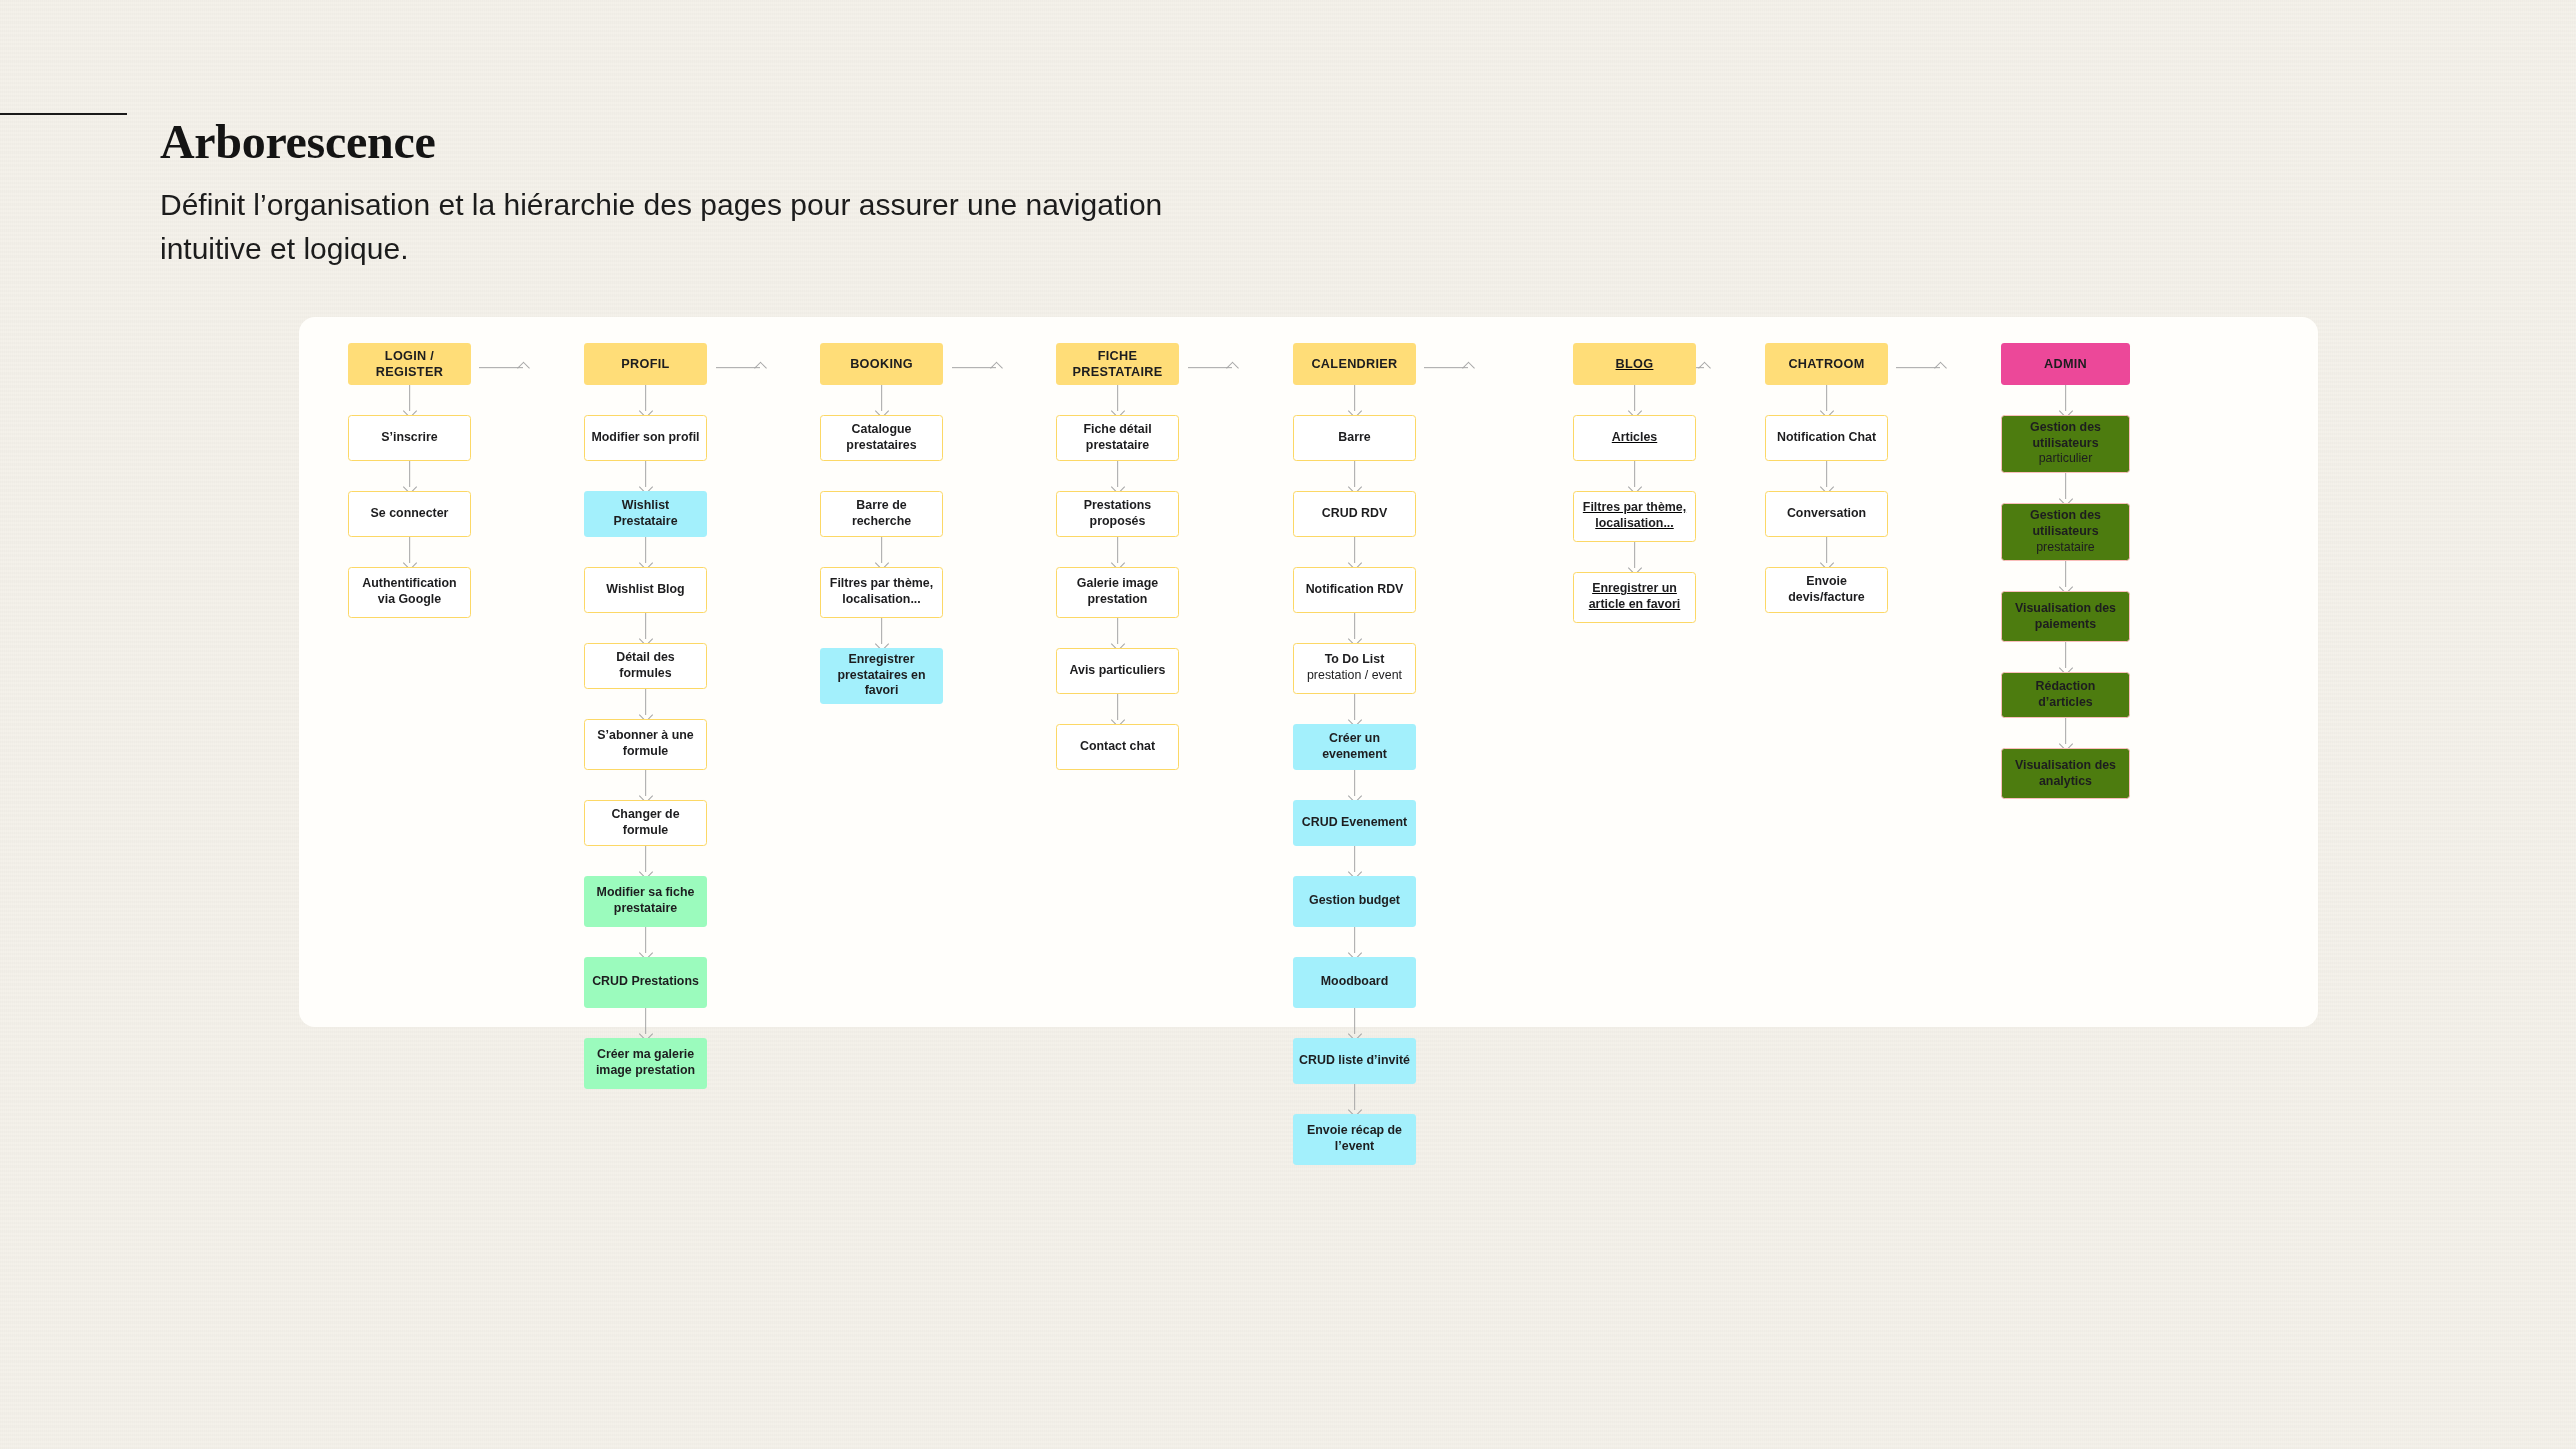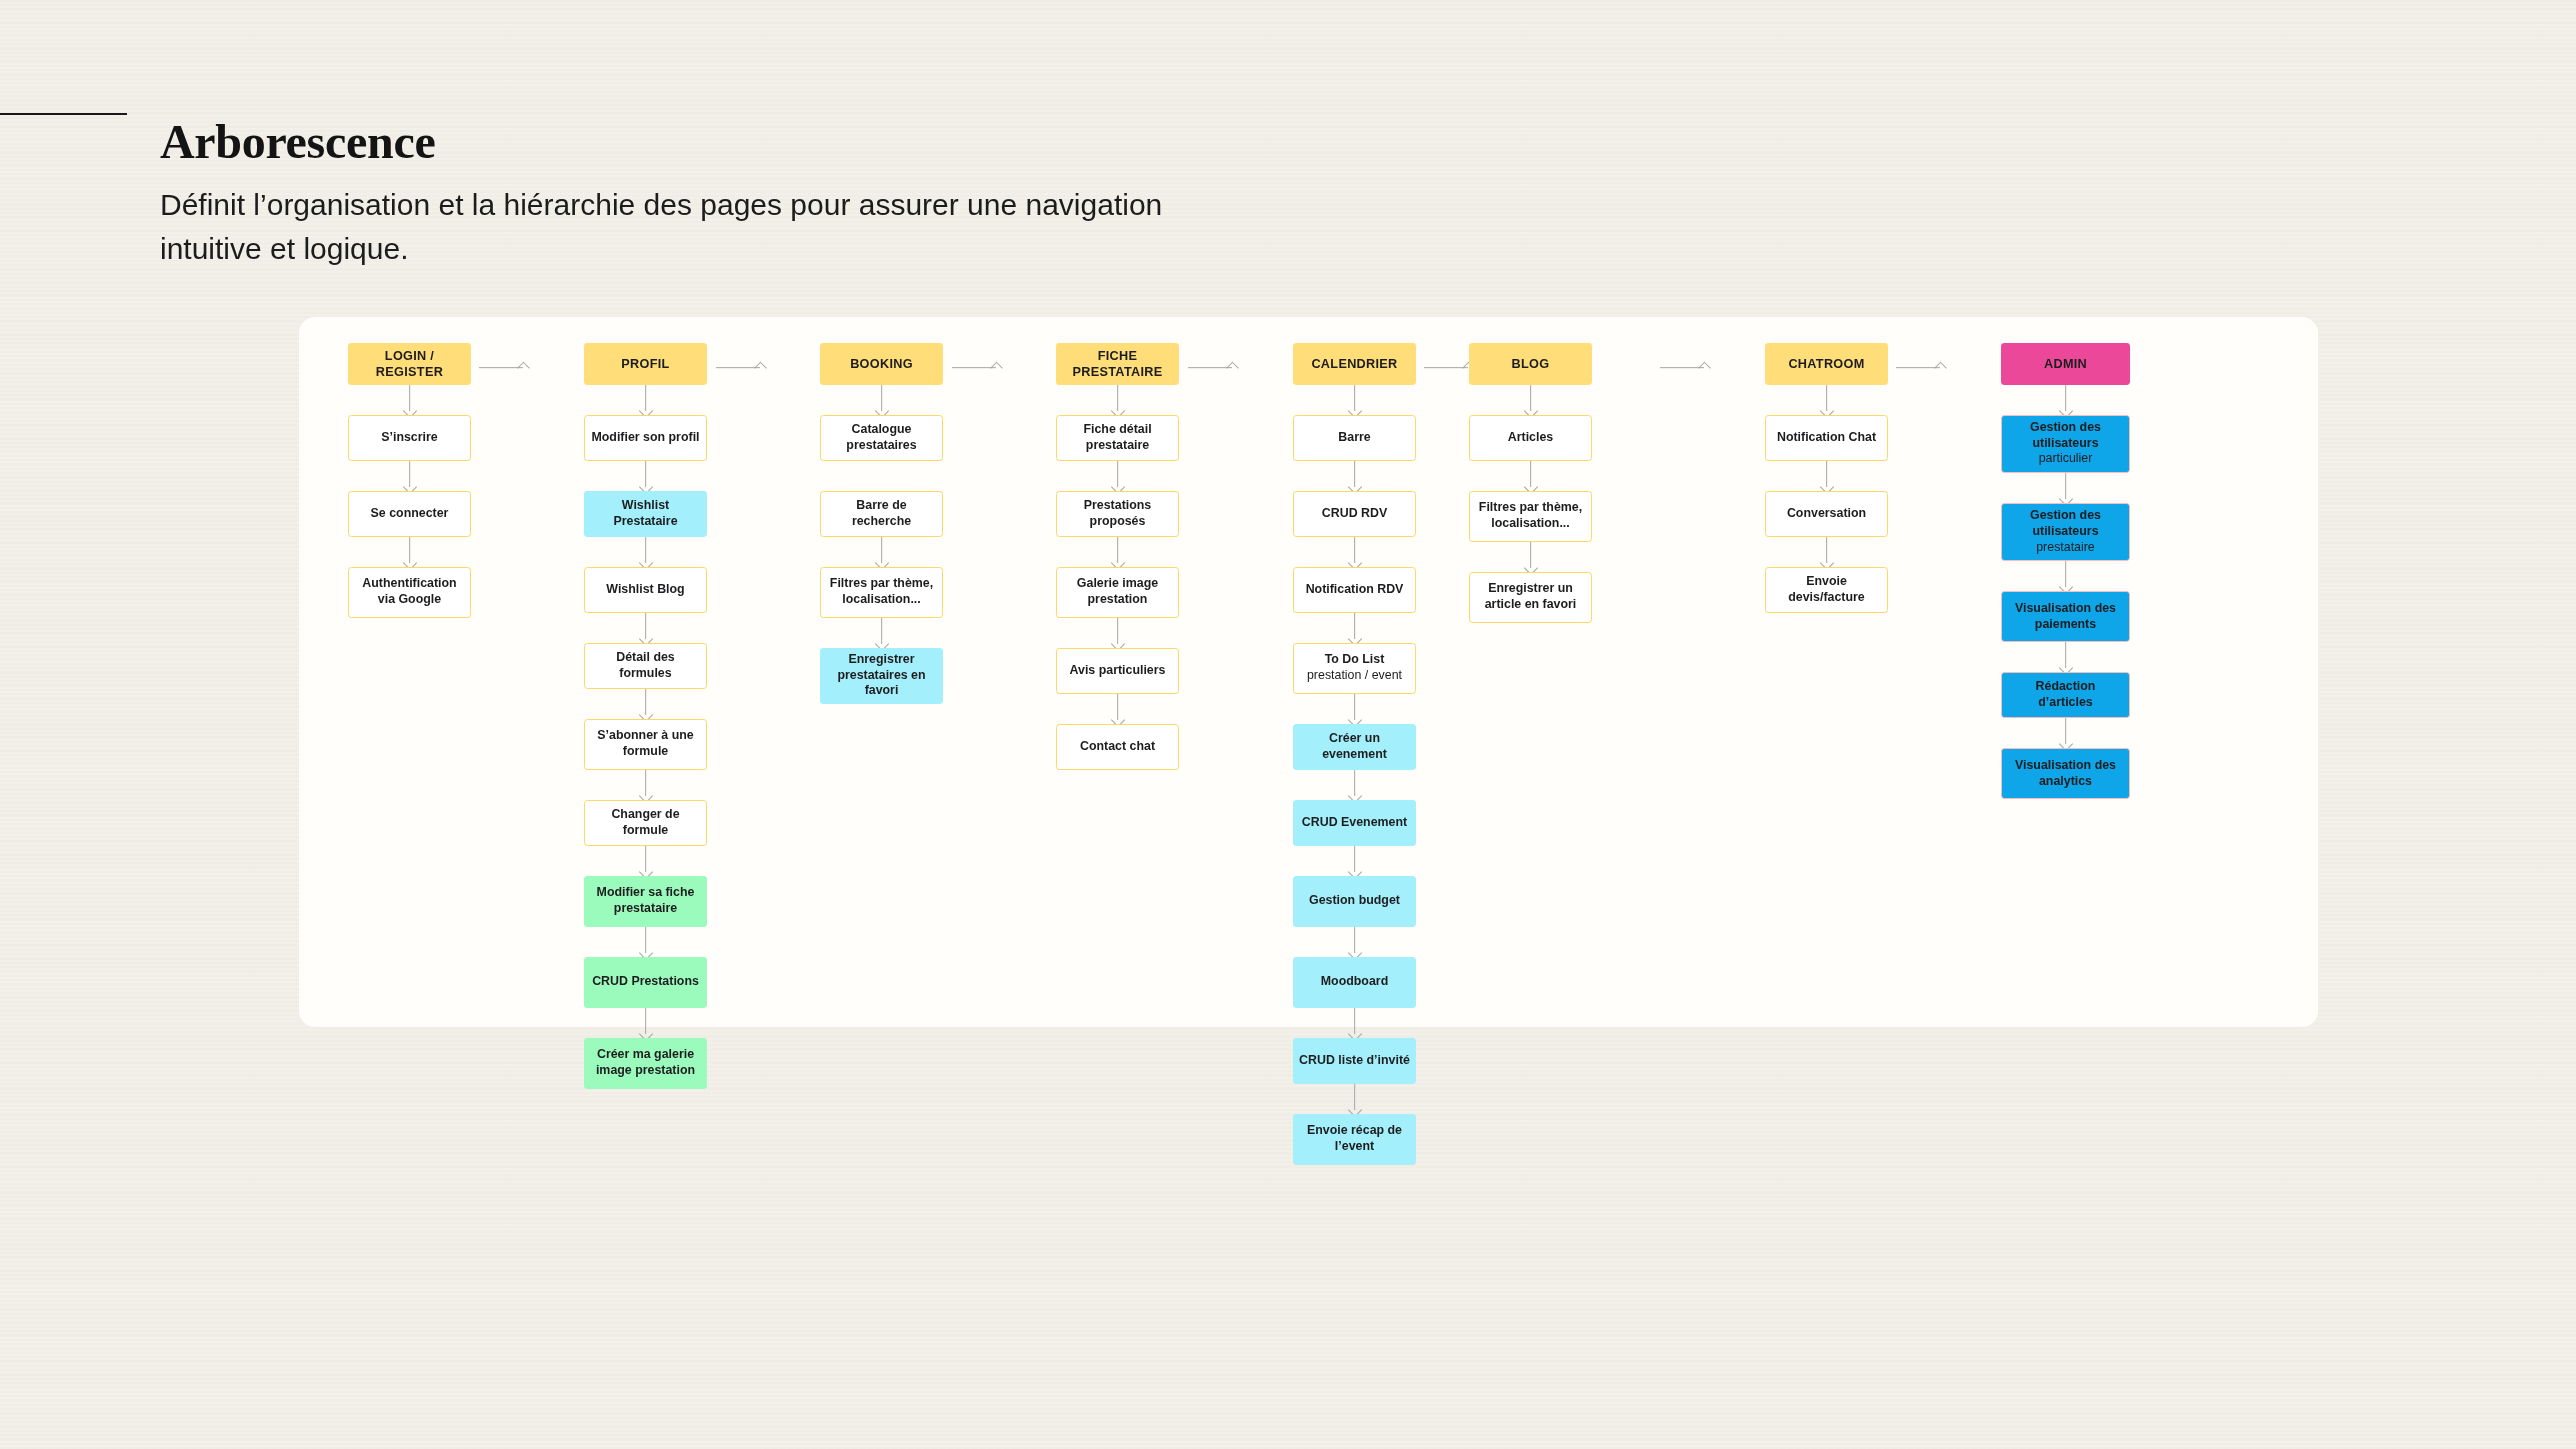--- a/index.html
+++ b/index.html
@@ -62,21 +62,21 @@
   .node.head{
     min-height:42px;border-radius:3.4px;
     font-size:12.7px;letter-spacing:0.3px;font-weight:700;
     border:none;
   }
   .node.head.yellow{background:#ffdd78;}
   .node.head.pink{background:#ec4899;}
 
   
   .node.out-yellow{border:1.7px solid #fcd866;background:#ffffff;}
-  .node.out-pink{border:1.7px solid #fabdbb;background:#0ea5e9;}
+  .node.out-pink{border:1.7px solid #fabdbb;background:#4d7c0f;}
   .node.fill-cyan{background:#a3f0fc;border:none;}
   .node.fill-green{background:#9bfbbd;border:none;}
 
   .node.tall{min-height:51px;}
   .node.xtall{min-height:58px;}
 
   
   .vconn{
     position:relative;width:100%;height:30px;
   }
@@ -383,21 +383,21 @@
           </div>
           <div class="node fill-cyan tall">
             <span class="ttl">Envoie récap de l’event</span>
           </div>
         </div>
       </div>
       <div class="hconn" style="left: 1361px;">
         <span class="stem"></span>
         <span class="hd"></span>
       </div>
-      <div class="col" style="left: 1170px; width: 123px;">
+      <div class="col" style="left: 1274px; width: 123px; text-decoration: underline;">
         <div class="col-inner">
           <div class="node head yellow">
             <span class="ttl">BLOG</span>
           </div>
           <div class="vconn">
             <span class="stem"></span>
             <span class="hd"></span>
           </div>
           <div class="node out-yellow">
             <span class="ttl">Articles</span>

